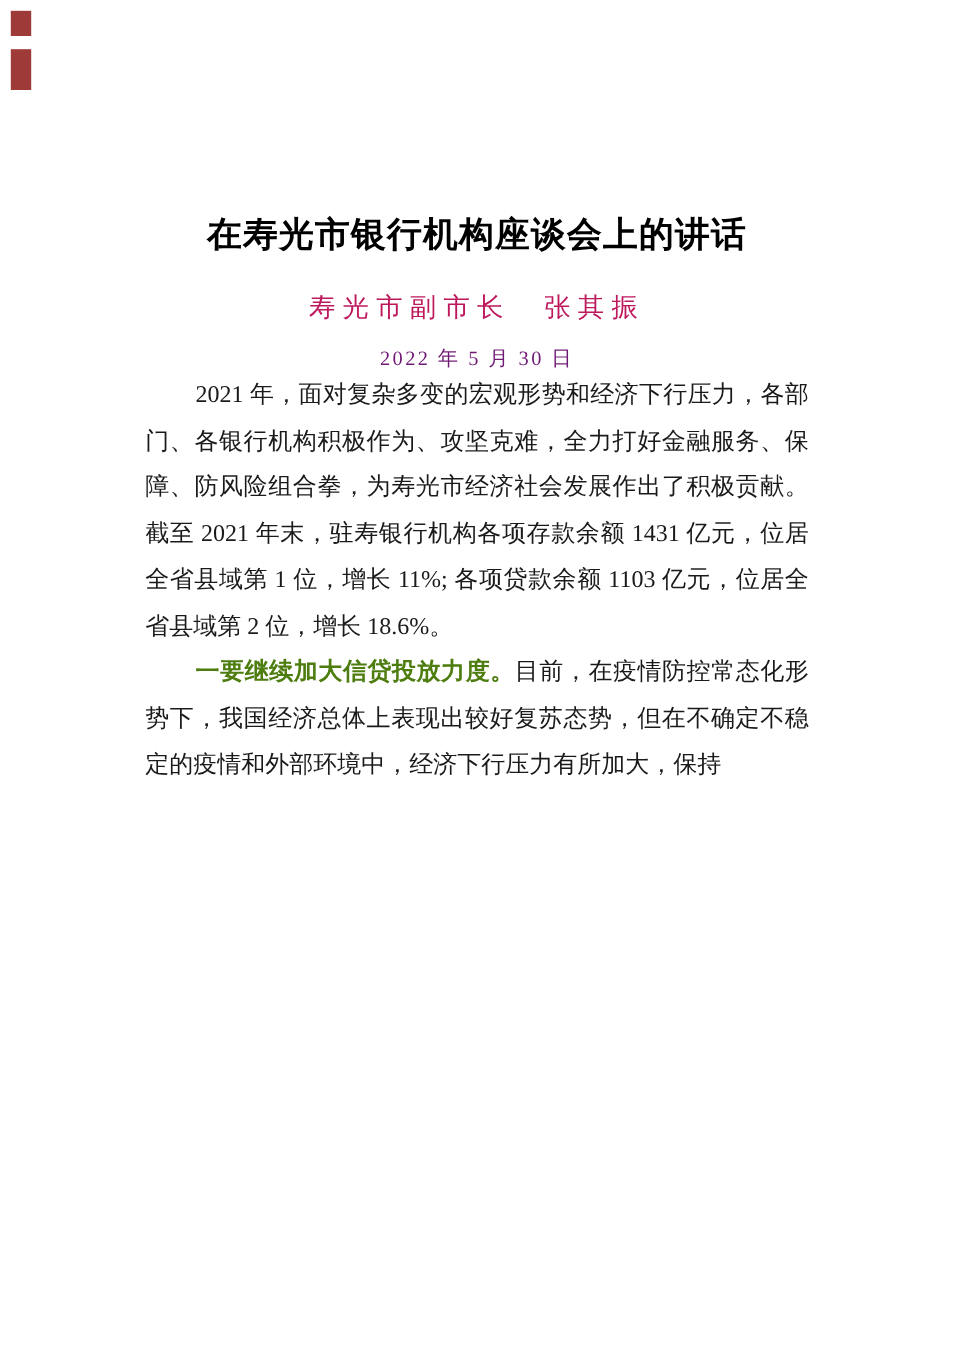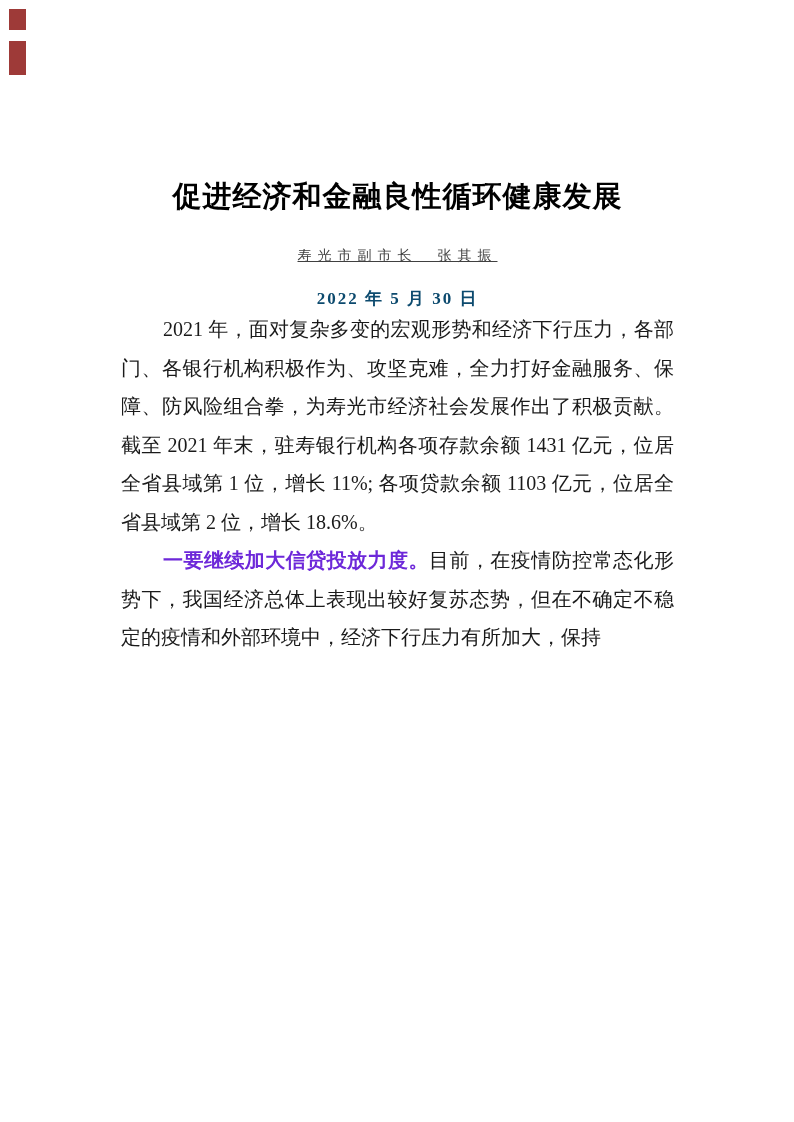--- a/index.html
+++ b/index.html
@@ -41,62 +41,60 @@
     font-size: 29px;
     line-height: 42px;
     font-weight: bold;
     text-align: center;
     color: #000000;
     letter-spacing: 1px;
   }
   .byline {
     margin-top: 28px;
     text-align: center;
-    font-size: 14px;
+    font-size: 22px;
     line-height: 22px;
     letter-spacing: 6px;
-    color: #404040;
-    text-decoration: underline;
+    color: #be185d;
   }
   .date-line {
     margin-top: 21px;
     text-align: center;
     font-size: 17px;
     line-height: 22px;
     letter-spacing: 2px;
-    color: #0c4a6e;
-    font-weight: bold;
+    color: #701a75;
   }
   .doc-body {
     font-size: 20px;
     line-height: 38.5px;
     text-align: justify;
     color: #1a1a1a;
   }
   .doc-body p {
     margin: 0;
     text-indent: 2.1em;
   }
   .lead {
     font-weight: bold;
     font-family: "Liberation Sans", "DejaVu Sans", sans-serif;
-    color: #6d28d9;
+    color: #4d7c0f;
   }
 </style>
 </head>
 <body>
 
 <div class="page">
 
   <div class="corner-marker top"></div>
   <div class="corner-marker bottom"></div>
 
   <div class="content">
 
-    <h1 class="doc-title">促进经济和金融良性循环健康发展</h1>
+    <h1 class="doc-title">在寿光市银行机构座谈会上的讲话</h1>
 
     <div class="byline">寿光市副市长　张其振</div>
 
     <div class="date-line">2022 年 5 月 30 日</div>
 
     <div class="doc-body">
 
       <p><span>2021 年，面对复杂多变的宏观形势和经济下行压力，各部门、各银行机构积极作为、攻坚克难，全力打好金融服务、保障、防风险组合拳，为寿光市经济社会发展作出了积极贡献。截至 2021 年末，驻寿银行机构各项存款余额 1431 亿元，位居全省县域第 1 位，增长 11%; 各项贷款余额 1103 亿元，位居全省县域第 2 位，增长 18.6%。</span></p>
 
 

